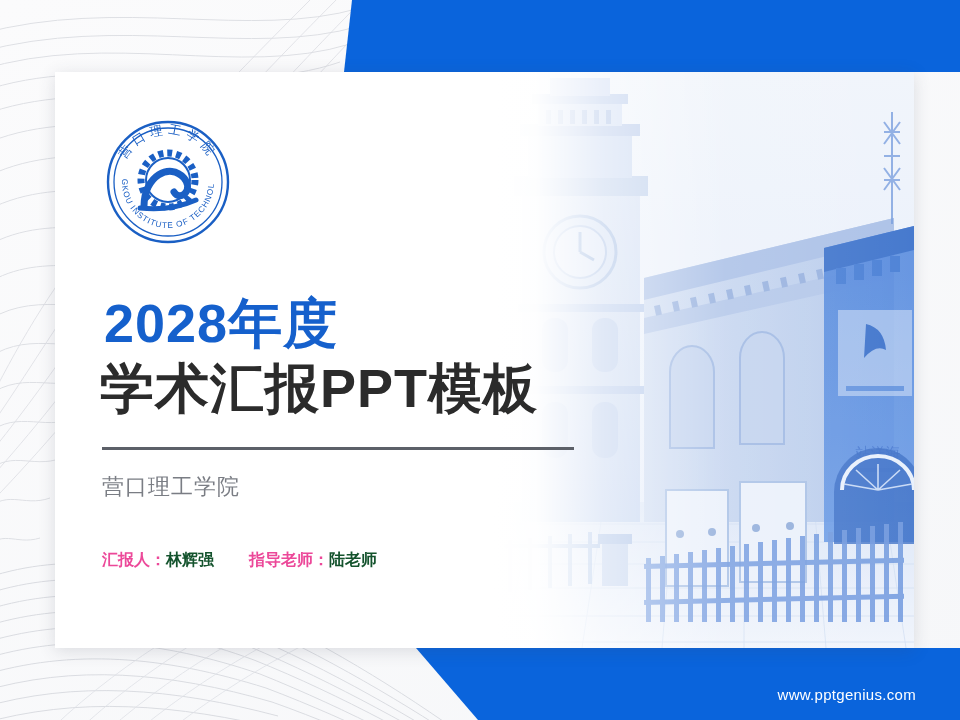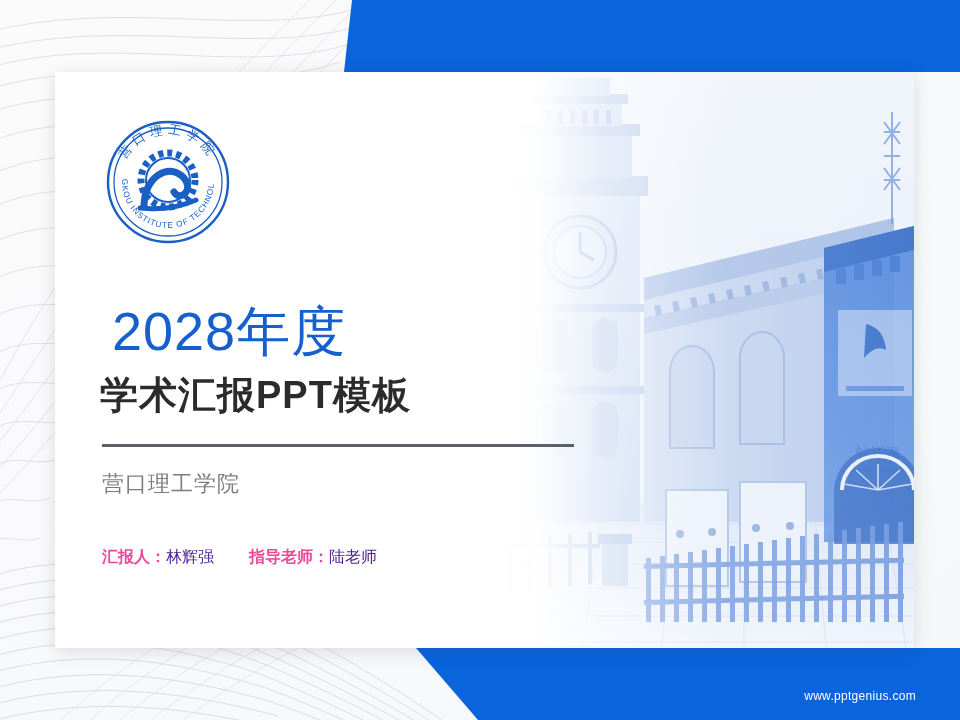--- a/index.html
+++ b/index.html
@@ -103,29 +103,29 @@
 
   
   .text-block {
     position: absolute;
     left: 45px;
     top: 218px;
     width: 700px;
   }
   .title-year {
     font-size: 54px;
-    font-weight: normal;
+    font-weight: bold;
     color: #1560cc;
     letter-spacing: 1px;
     line-height: 1.1;
-    margin: 12px;
+    margin: 4px;
     text-shadow: 1px 1px 0 rgba(255,255,255,0.8);
   }
   .title-main {
-    font-size: 38px;
+    font-size: 54px;
     font-weight: bold;
     color: #2b2b2b;
     letter-spacing: 1px;
     line-height: 1.18;
     margin: 4px 0 0 0;
   }
   .divider {
     width: 472px;
     height: 3px;
     background: #5c6068;
@@ -141,36 +141,36 @@
     margin: 48px 0 0 2px;
     font-size: 16px;
     color: #3a3a3a;
     white-space: nowrap;
   }
   .presenter-row .lbl {
     font-weight: bold;
     color: #ec4899;
   }
   .presenter-row .val {
-    font-weight: normal;
-    color: #4c1d95;
+    font-weight: bold;
+    color: #14532d;
   }
   .presenter-gap {
     display: inline-block;
     width: 26px;
   }
 
   
   .footer-site {
     position: absolute;
     right: 44px;
     bottom: 17px;
     z-index: 5;
     color: #ffffff;
-    font-size: 12px;
+    font-size: 15px;
     letter-spacing: 0.3px;
   }
 </style>
 </head>
 <body>
 
 <div id="slide">
 
   <div class="bg-pattern">
     <svg viewBox="0 0 960 720" xmlns="http://www.w3.org/2000/svg" aria-hidden="true">

